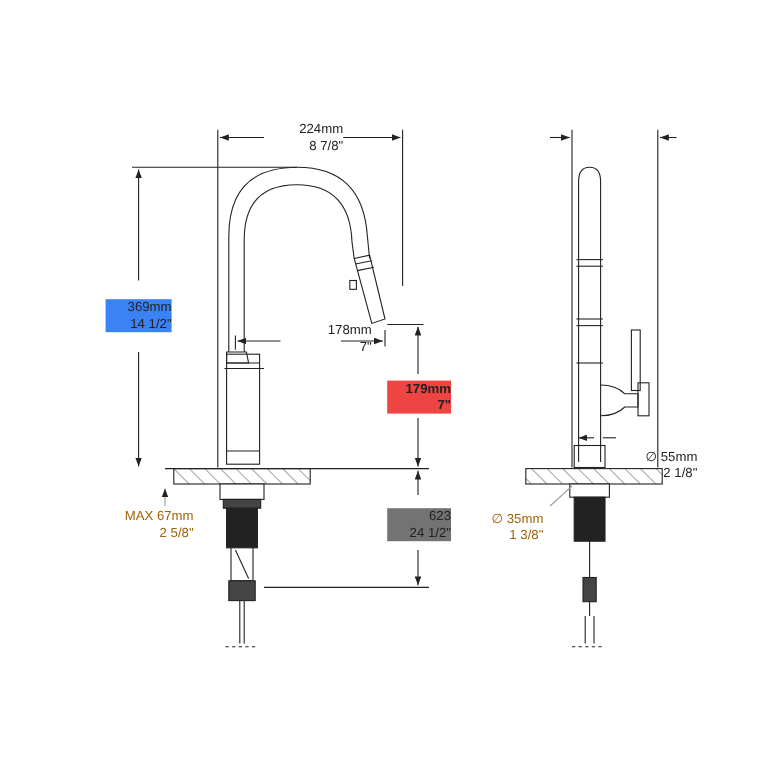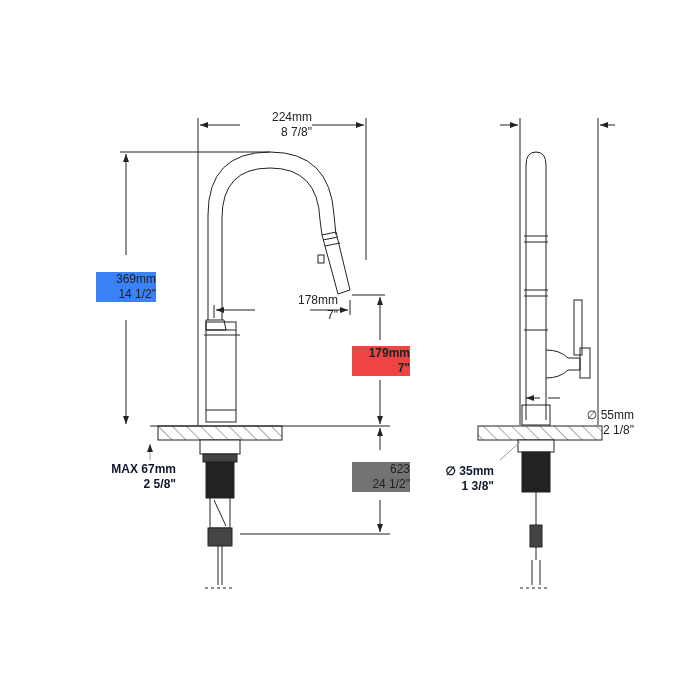--- a/index.html
+++ b/index.html
@@ -1,19 +1,19 @@
 <!DOCTYPE html>
 <html><head>
 <meta charset="utf-8">
 <style>
   html,body{margin:0;padding:0;background:#fff;}
   #stage{position:relative;width:700px;height:700px;overflow:hidden;background:#fff;font-family:"Liberation Sans",sans-serif;}
   svg{position:absolute;left:0;top:0;}
   .lbl{position:absolute;font-size:12px;color:#222;text-align:right;line-height:15px;white-space:nowrap;}
-  .grey{color:#0f172a;font-weight:bold;}
+  .grey{color:#a16207;}
 </style>
 </head>
 <body>
 
 <div id="stage">
 <svg width="700" height="700" viewBox="0 0 700 700">
   <defs>
     <pattern id="hatch" width="10" height="10" patternUnits="userSpaceOnUse" patternTransform="rotate(-45)">
       <line x1="0" y1="0" x2="0" y2="10" stroke="#555" stroke-width="1"></line>
     </pattern>

